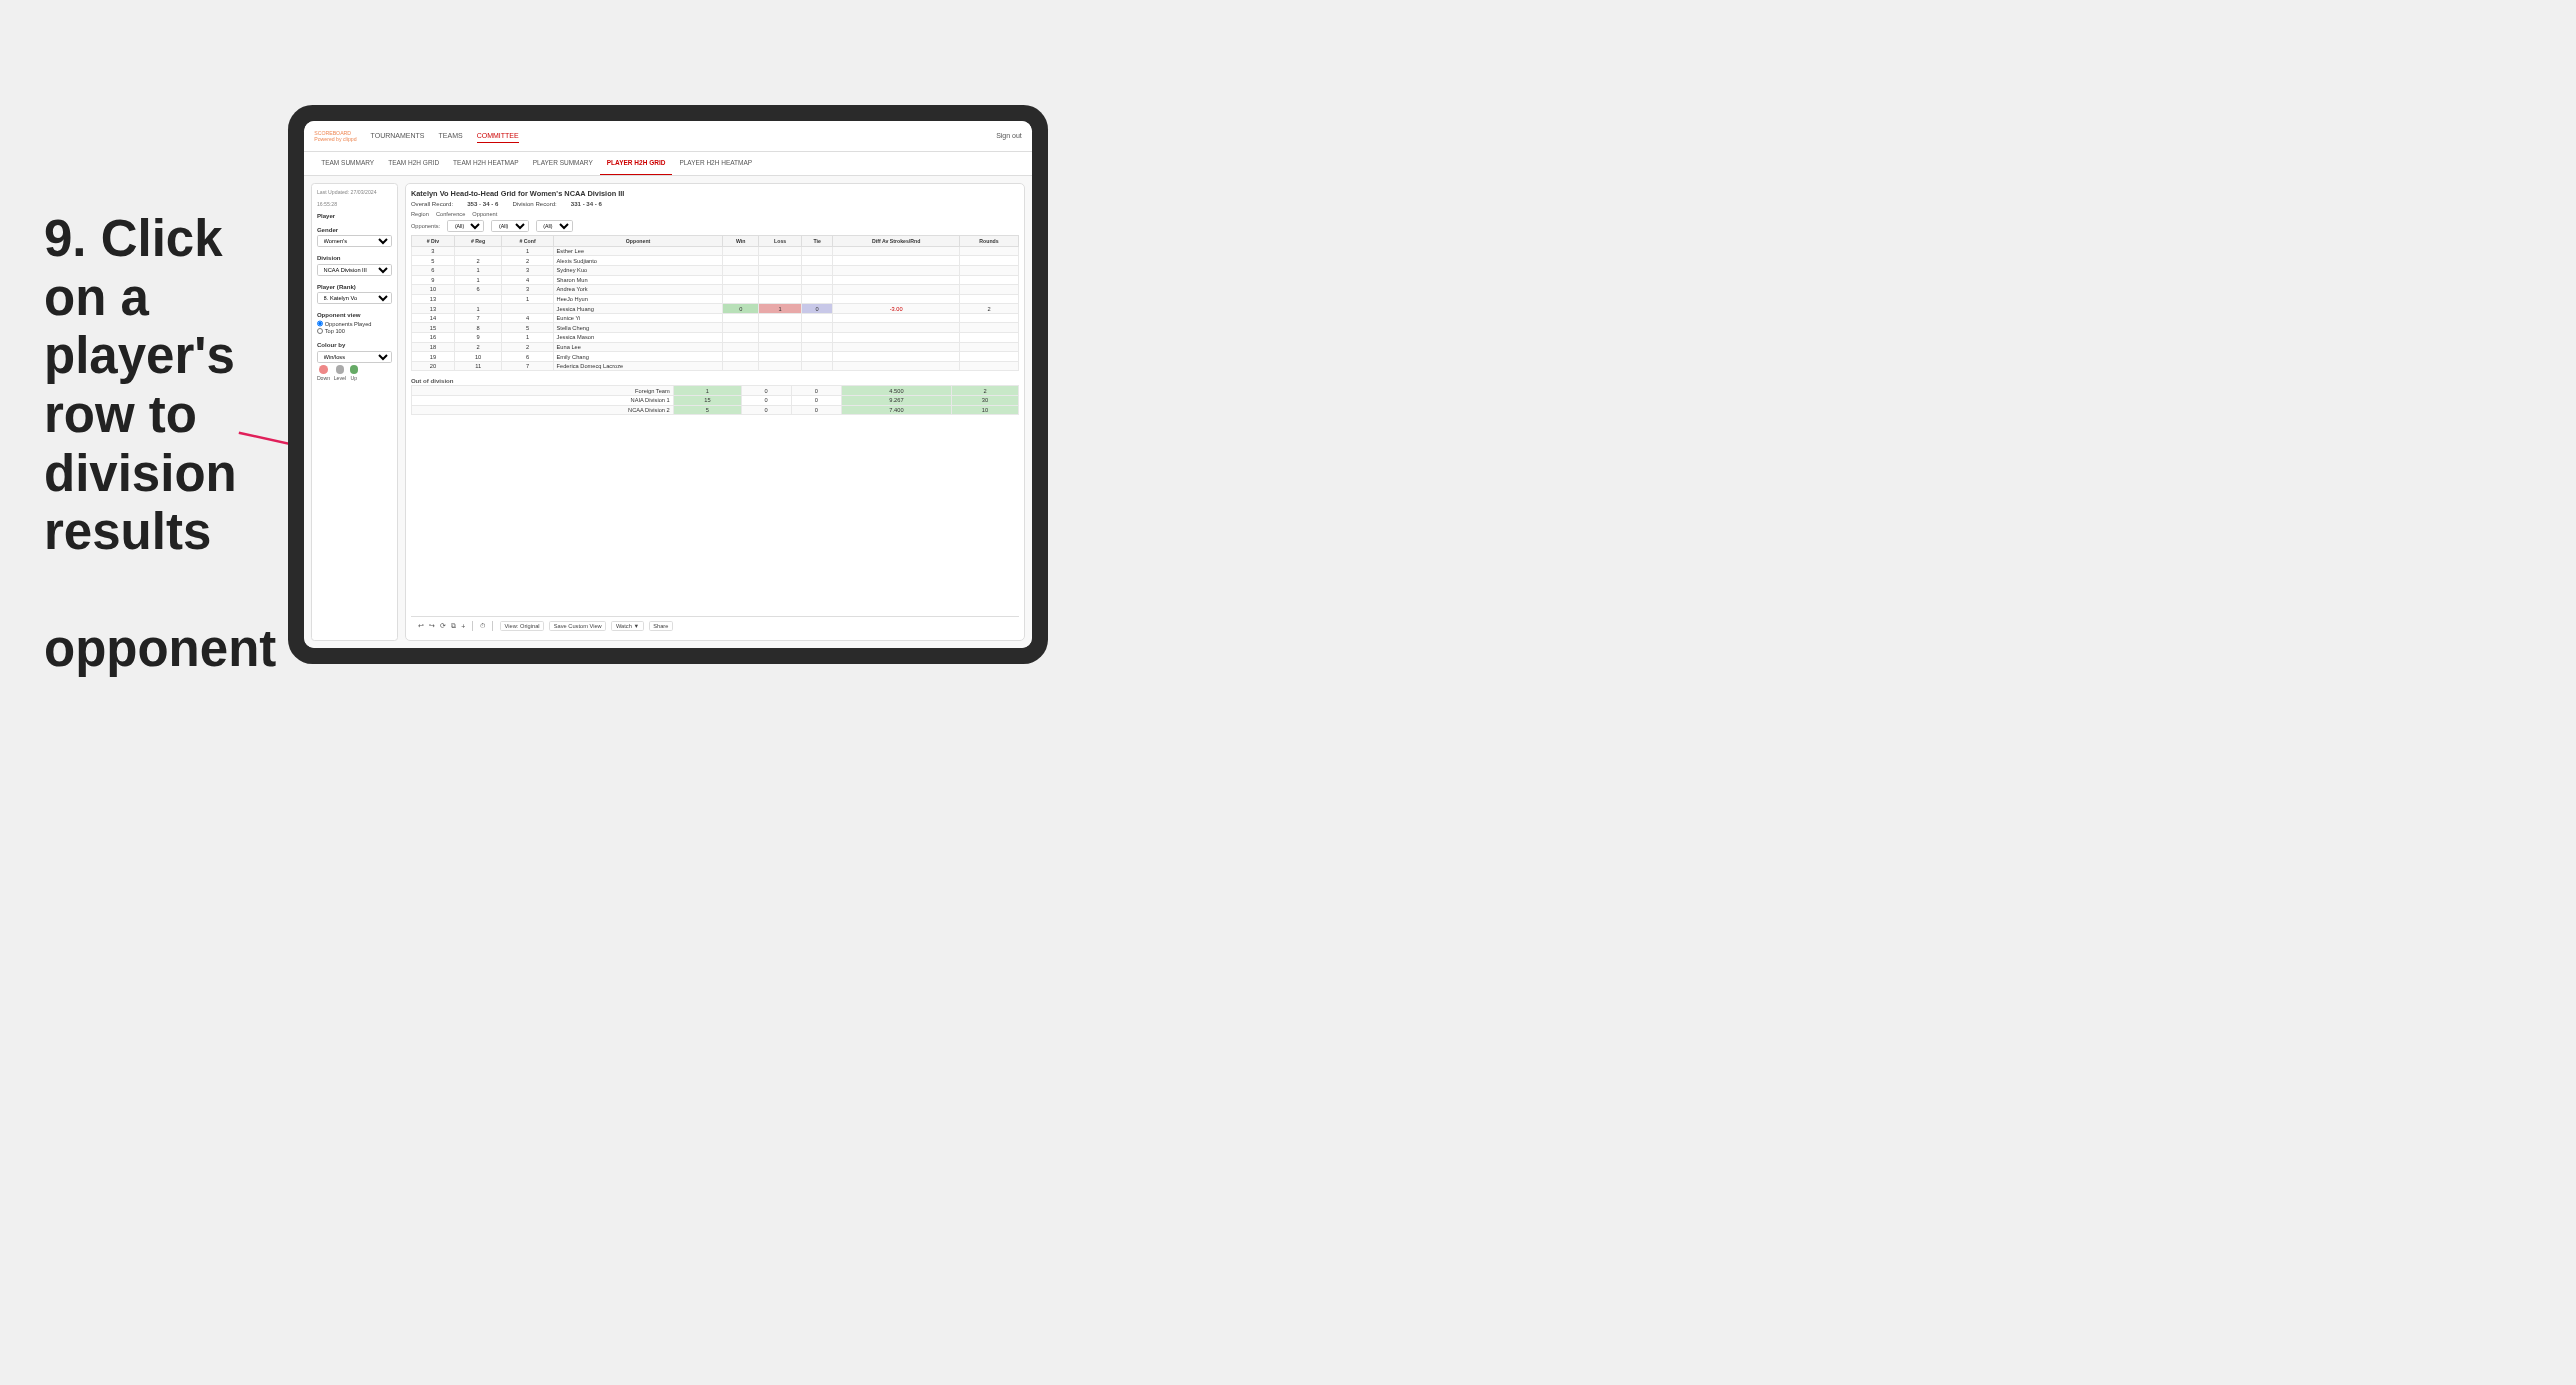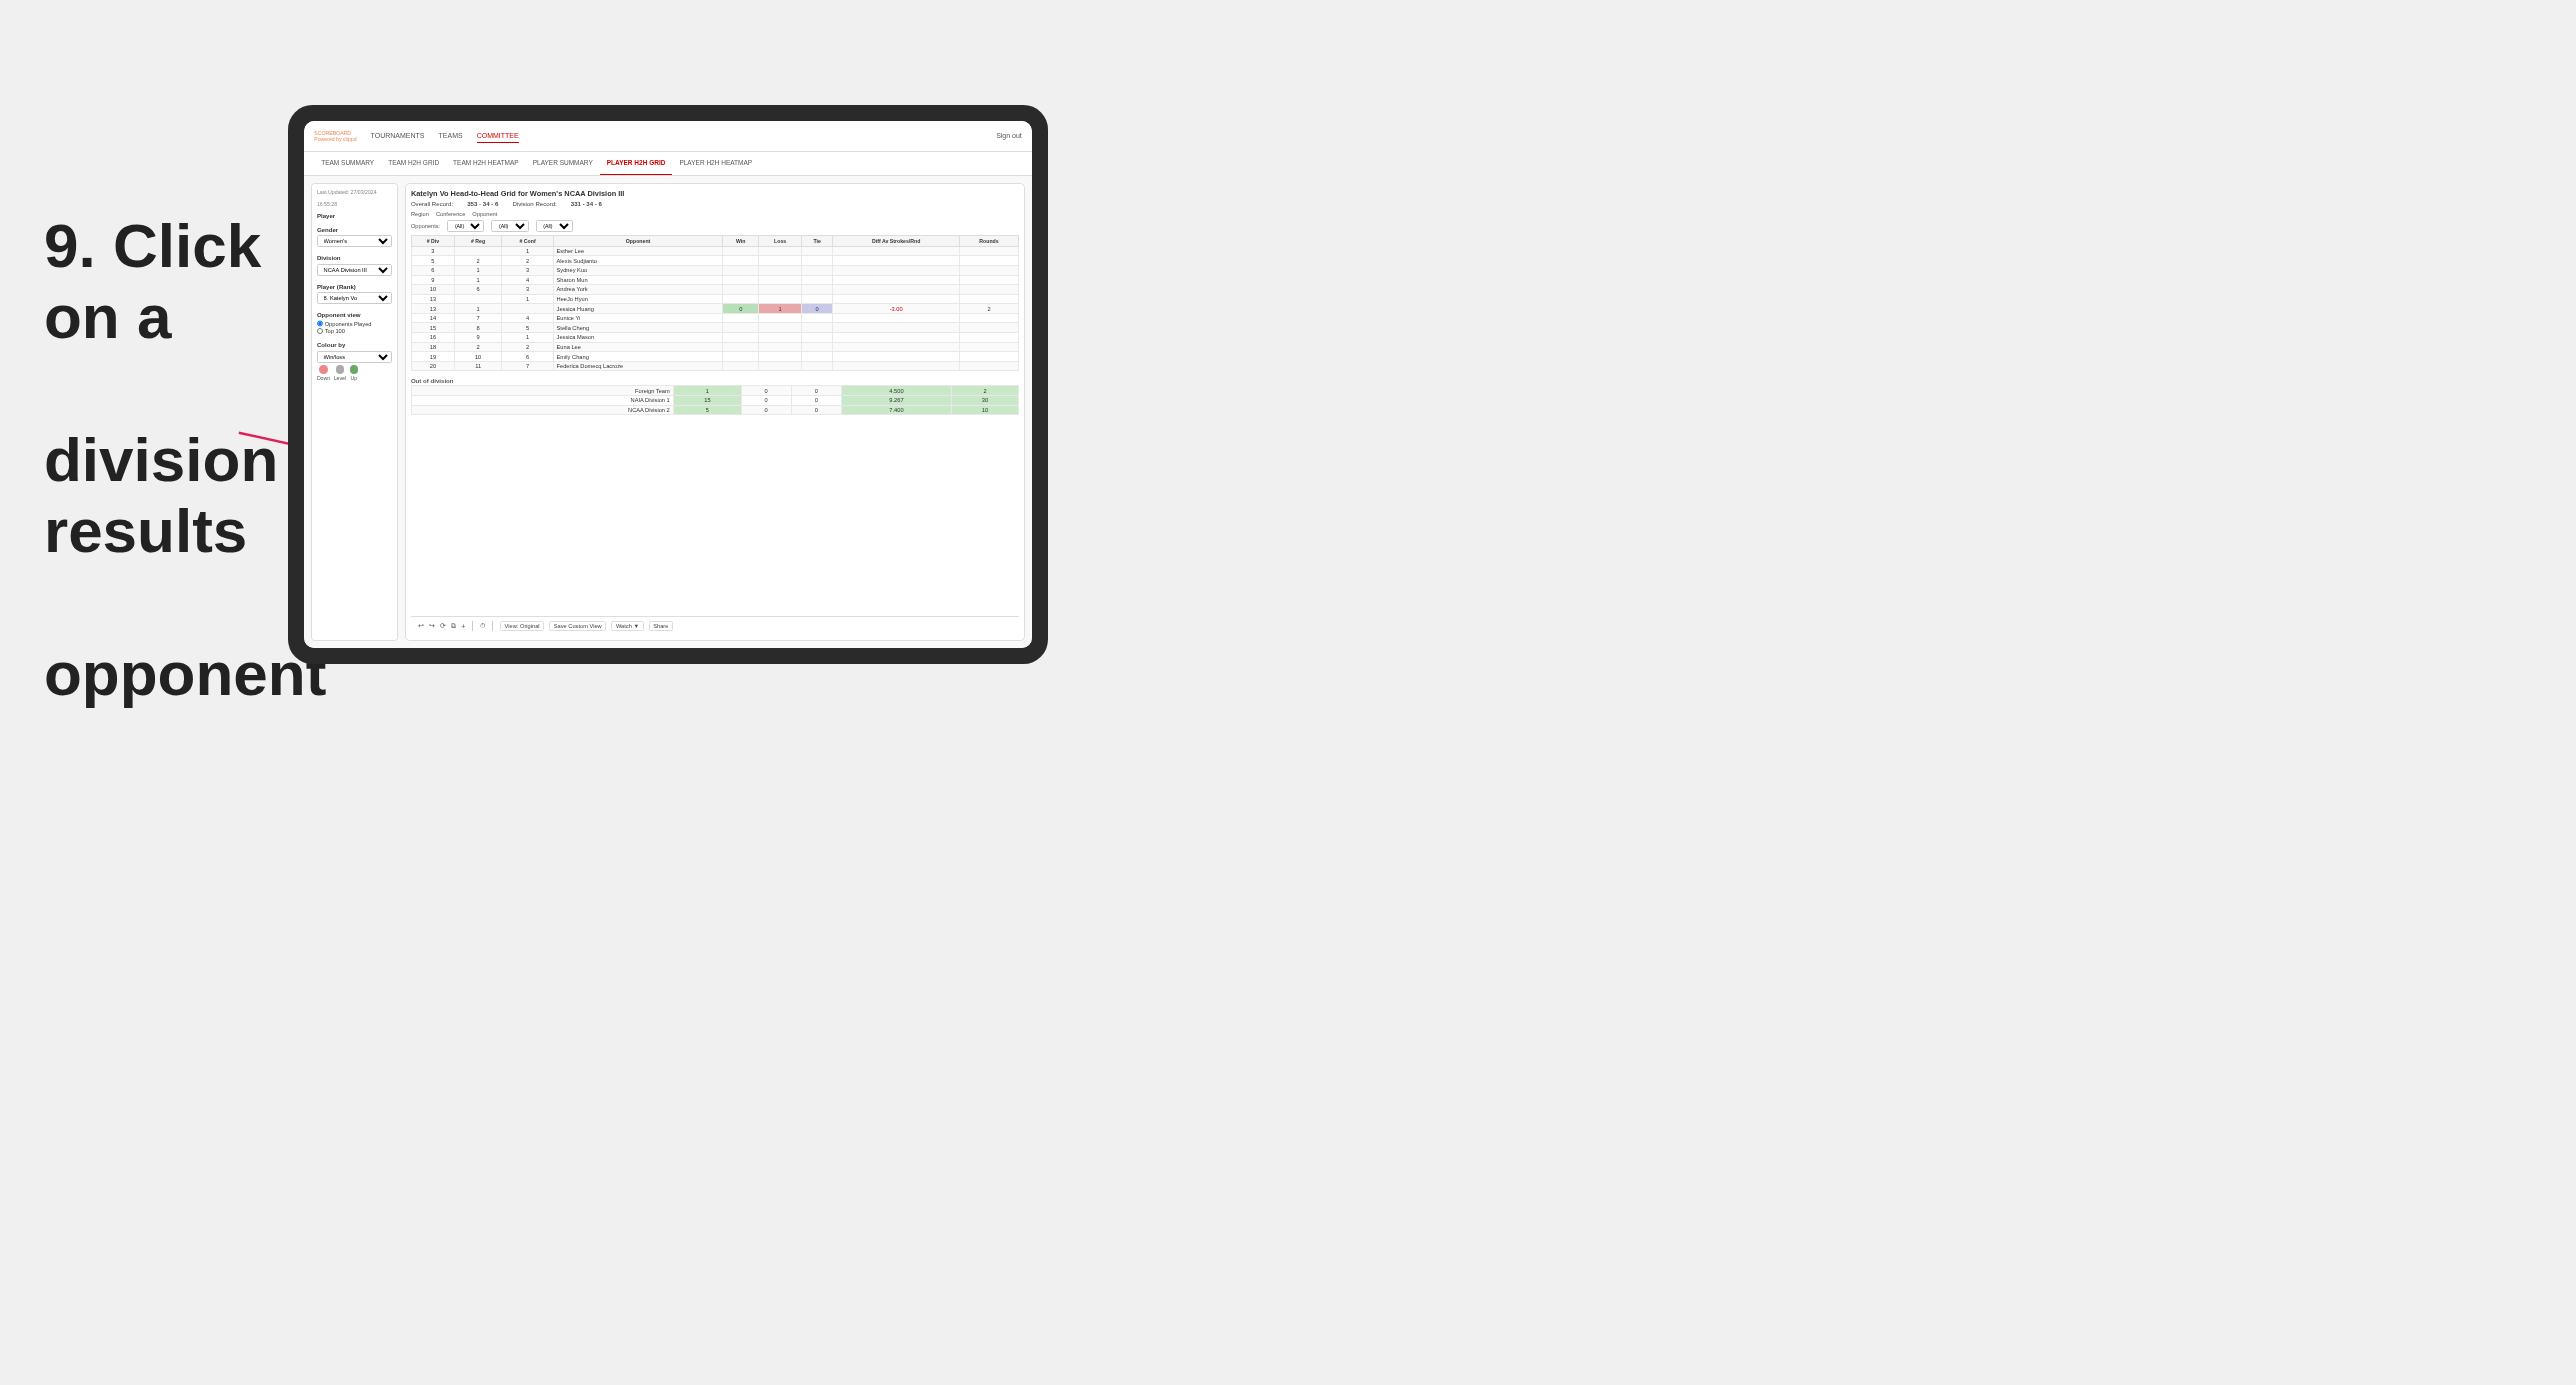--- a/index.html
+++ b/index.html
@@ -370,21 +370,21 @@
       border: 0.9px solid #ddd;
       border-radius: 1.7px;
       padding: 0.9px 3.5px;
     }
 
     
     .annotation {
       position: absolute;
       left: 44px;
       top: 210px;
-      font-size: 62px;
+      font-size: 51px;
       font-weight: bold;
       color: #222;
       line-height: 1.15;
       max-width: 245px;
     }
 
     
     .arrow-container {
       position: absolute;
       left: 238px;
@@ -397,21 +397,21 @@
     
     .green-cell {
       background: #c8e8c8 !important;
     }
   </style>
 </head>
 <body>
 
 <div class="annotation">
   <span>9. Click on a</span><br>
-  <br>
+  <span>player's row to</span><br>
   <span>division results</span><br>
   <br>
   <span>opponent</span>
 </div>
 
 <svg class="arrow-container" viewBox="0 0 200 60" style="position:absolute;left:238px;top:424px;width:175px;height:52px;">
   <defs>
     <marker id="arrowhead" markerWidth="8" markerHeight="6" refX="8" refY="3" orient="auto">
       <polygon points="0 0, 8 3, 0 6" fill="#e0205a"></polygon>
     </marker>

